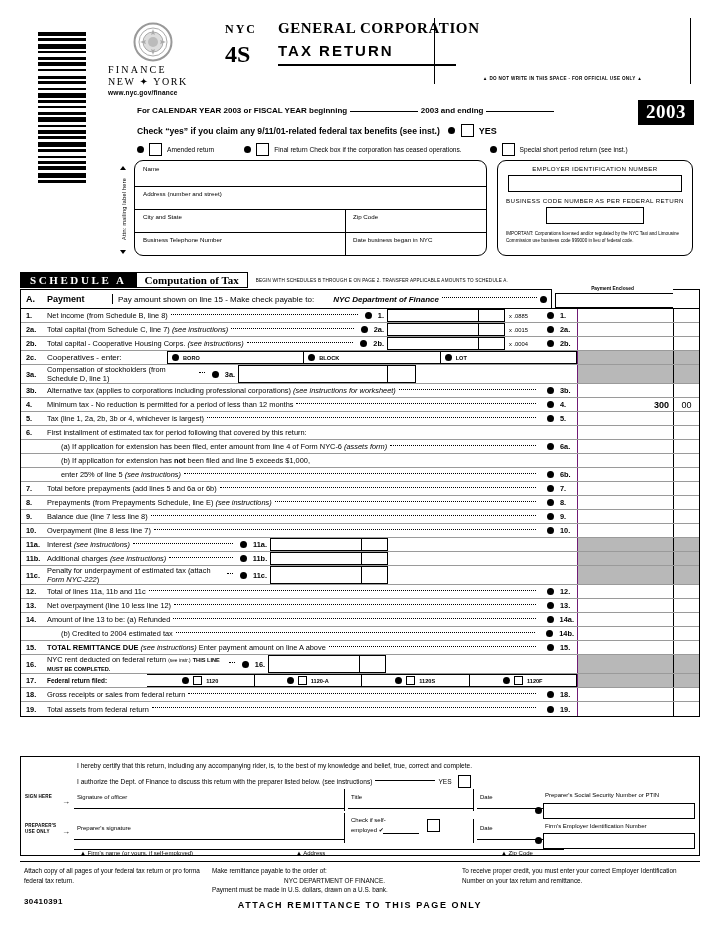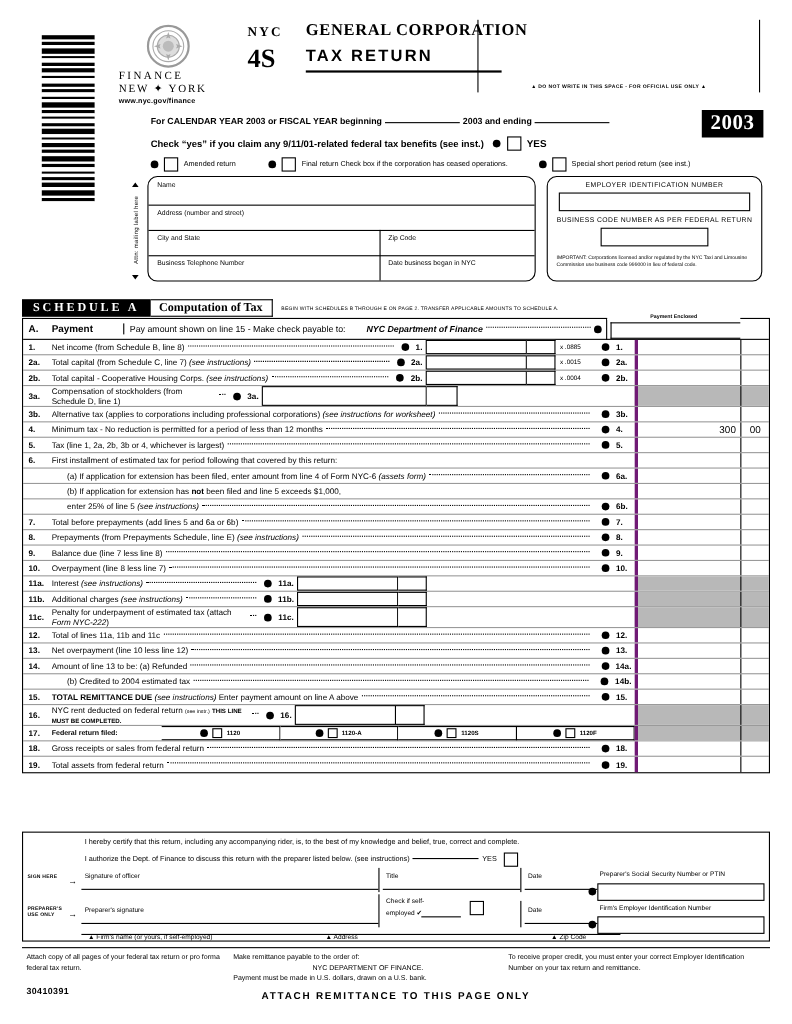--- a/index.html
+++ b/index.html
@@ -74,21 +74,21 @@
               padding:0 10px; display:flex; align-items:center; }
   .sa-comp { font-family:"Liberation Serif", serif; font-size:11px; font-weight:bold;
              padding:0 8px; display:flex; align-items:center; border:1px solid #000; border-left:0; }
   .sa-note { font-size:4.6px; letter-spacing:.2px; display:flex; align-items:center; padding-left:8px; }
 
   .grid { position:absolute; left:20px; top:289px; width:680px; border:1.2px solid #000; }
   .ln { display:flex; align-items:stretch; border-bottom:1px solid #9a9a9a; min-height:14px; font-size:7.4px; }
   .ln:last-child { border-bottom:0; }
   .num { width:26px; flex:0 0 26px; padding-left:5px; font-weight:bold; font-size:7.4px; display:flex; align-items:center; }
   .desc { flex:1; display:flex; align-items:center; padding-right:4px; overflow:hidden; }
-  .amt { width:96px; flex:0 0 96px; border-left:3px solid #701a75; }
+  .amt { width:96px; flex:0 0 96px; border-left:1px solid #701a75;font-weight:bold; }
   .cts { width:26px; flex:0 0 26px; border-left:1px solid #000; }
   .shade { background:#b8b8b8; }
   .tag { font-weight:bold; padding:0 3px; white-space:nowrap; display:flex;align-items:center; }
 
   .payrow { display:flex; align-items:center; height:19px; border-bottom:1.2px solid #000; }
   .pay-a { width:26px; flex:0 0 26px; padding-left:5px; font-weight:bold; font-size:9px; }
   .pay-t { width:66px; flex:0 0 66px; font-weight:bold; font-size:9px; border-right:1px solid #000;}
   .pay-d { flex:1; font-size:8px; padding-left:5px; display:flex; align-items:center; }
   .pe-box { width:122px; flex:0 0 122px; height:19px; position:relative; border-left:1px solid #000;}
   .pe-lbl { position:absolute; top:-4px; left:0; right:0; text-align:center; font-size:4.8px; font-weight:bold; background:#fff; }
@@ -318,20 +318,38 @@
           </div>
           <span class="bullet" style="align-self:center;margin-right:3px;"></span>
           <div class="tag">2b.</div>
           <div class="fld" style="flex:0 0 92px;"></div>
           <div class="fld" style="flex:0 0 26px;border-left:0;"></div>
           <div style="flex:0 0 42px;display:flex;align-items:center;padding-left:4px;font-size:5.8px;">x .0004</div>
           <span class="bullet" style="align-self:center;margin-right:3px;"></span>
           <div class="tag" style="flex:0 0 20px;">2b.</div>
           <div class="amt" style="display:flex;align-items:center;justify-content:flex-end;padding-right:4px;font-size:9px;"></div>
           <div class="cts" style="display:flex;align-items:center;justify-content:center;font-size:9px;"></div>
+        </div>
+        <div class="ln">
+          <div class="num">2c.</div>
+          <div class="desc" style="flex:0 0 120px;font-size:8px;">Cooperatives -  enter:</div>
+          <div class="fld" style="flex:1;display:flex;align-items:center;padding-left:4px;">
+            <span class="bullet"></span>
+            <span class="mini bold" style="margin-left:4px;">BORO</span>
+          </div>
+          <div class="fld" style="flex:1;display:flex;align-items:center;padding-left:4px;border-left:0;">
+            <span class="bullet"></span>
+            <span class="mini bold" style="margin-left:4px;">BLOCK</span>
+          </div>
+          <div class="fld" style="flex:1;display:flex;align-items:center;padding-left:4px;border-left:0;">
+            <span class="bullet"></span>
+            <span class="mini bold" style="margin-left:4px;">LOT</span>
+          </div>
+          <div class="amt shade"></div>
+          <div class="cts shade"></div>
         </div>
         <div class="ln">
           <div class="num">3a.</div>
           <div class="desc" style="">
             <span>Compensation of stockholders  (from Schedule D, line 1)</span>
             <span class="dots"></span>
           </div>
           <span class="bullet" style="align-self:center;margin-right:3px;"></span>
           <div class="tag">3a.</div>
           <div class="fld" style="flex:0 0 150px;"></div>

